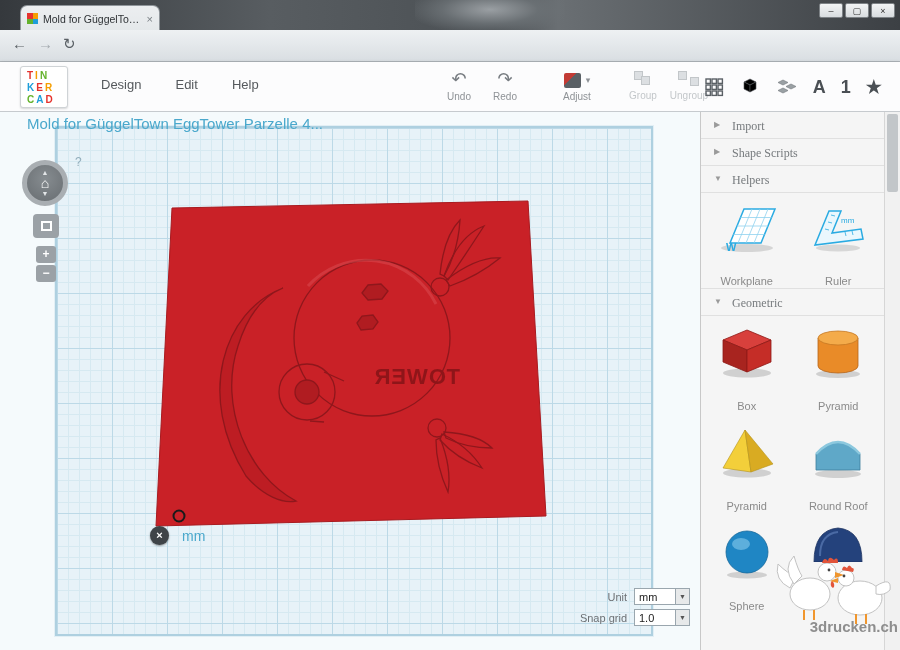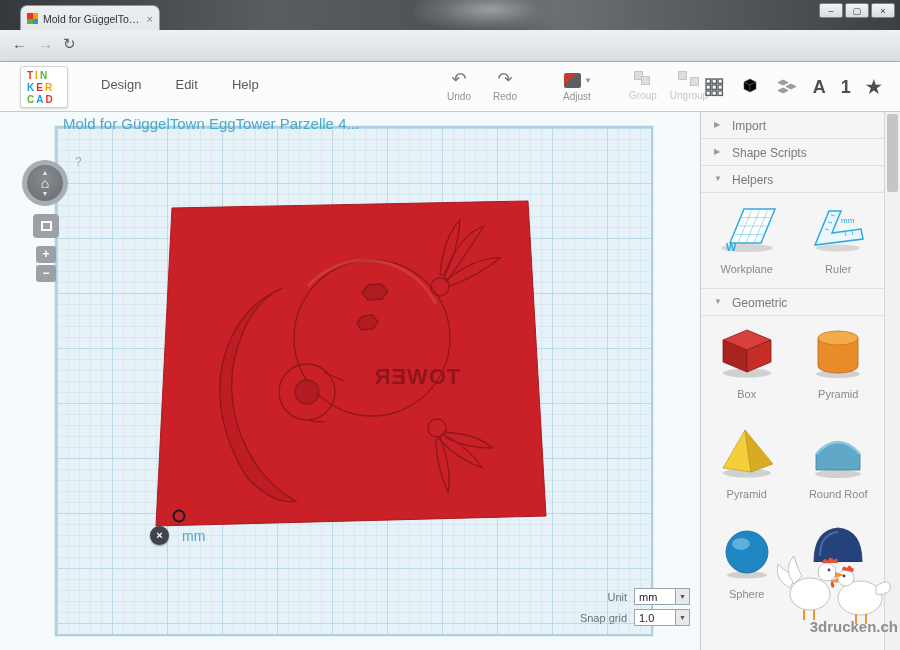--- a/index.html
+++ b/index.html
@@ -81,21 +81,21 @@
   .canvas { position:absolute; left:0; top:112px; width:700px; height:538px; background:#f5fafc; overflow:hidden; }
   .workplane { position:absolute; left:55px; top:14px; width:598px; height:510px;
     background-color:#e7f2f8;
     background-image:
       linear-gradient(#bcd9e7 1px, rgba(0,0,0,0) 1px),
       linear-gradient(90deg,#bcd9e7 1px, rgba(0,0,0,0) 1px),
       linear-gradient(#d6e9f1 1px, rgba(0,0,0,0) 1px),
       linear-gradient(90deg,#d6e9f1 1px, rgba(0,0,0,0) 1px);
     background-size:55px 55px,55px 55px,11px 11px,11px 11px;
     border:2px solid #aed0e0; outline:1px solid #e2eff5; }
-  .design-title { position:absolute; left:27px; top:3px; font-size:15px; color:#4aa8cc;margin-left:36px; }
+  .design-title { position:absolute; left:27px; top:3px; font-size:15px; color:#4aa8cc; }
   .help-q { position:absolute; left:75px; top:43px; font-size:12px; color:#93aebc; }
 
   .orbit { position:absolute; left:22px; top:48px; width:46px; height:46px; border-radius:50%;
     background:radial-gradient(circle at 50% 38%, #868c90, #686d71); border:5px solid #a9aeb2;
     display:flex; flex-direction:column; align-items:center; justify-content:center; }
   .orbit .tri { font-size:7px; color:#e3e6e8; line-height:7px; }
   .orbit .home { font-size:14px; color:#fff; line-height:14px; }
   .box-btn { position:absolute; left:33px; top:102px; width:26px; height:24px; border-radius:4px;
     background:#9ba1a6; display:flex; align-items:center; justify-content:center; }
   .box-btn i { width:11px; height:10px; border:2px solid #fff; display:block; }
@@ -115,24 +115,24 @@
   .mini-select { width:56px; height:17px; background:#fff; border:1px solid #9aa6ae; display:flex; align-items:center; }
   .ms-val { flex:1; font-size:11px; color:#222; padding-left:4px; }
   .ms-caret { width:14px; height:100%; background:#e7e9ea; border-left:1px solid #9aa6ae;
     font-size:7px; color:#555; display:flex; align-items:center; justify-content:center; }
 
   
   .sidebar { position:absolute; left:700px; top:112px; width:184px; height:538px; background:#f5f5f5;
     border-left:1px solid #c8c8c8; overflow:hidden; }
   .sb-sec { height:27px; line-height:26px; border-bottom:1px solid #e0e0e0; position:relative; padding-left:31px; }
   .sb-arrow { position:absolute; left:13px; top:0; font-size:8px; color:#9a9a9a; }
-  .sb-label { font-size:12px; color:#767a7d; }
+  .sb-label { font-size:12px; color:#767a7d;font-family:Liberation Serif, serif; }
   .helpers-panel { height:96px; border-bottom:1px solid #e0e0e0; display:flex; }
   .helper-item { width:50%; display:flex; flex-direction:column; align-items:center; padding-top:8px; }
-  .shape-label { font-size:11px; color:#8a8a8a; margin-top:8px; }
+  .shape-label { font-size:11px; color:#8a8a8a; margin-top:20px; }
   .geo-grid { display:grid; grid-template-columns:1fr 1fr; }
   .geo-item { height:100px; display:flex; flex-direction:column; align-items:center; padding-top:6px; }
 
   
   .scrollbar { position:absolute; left:884px; top:112px; width:16px; height:538px; background:#f1f1f1;
     border-left:1px solid #d6d6d6; }
   .scroll-thumb { position:absolute; left:2px; top:2px; width:11px; height:78px; background:#c2c6c9; border-radius:2px; }
 
   
   .watermark { position:absolute; left:772px; top:550px; width:128px; height:100px; z-index:50;font-weight:bold; }

